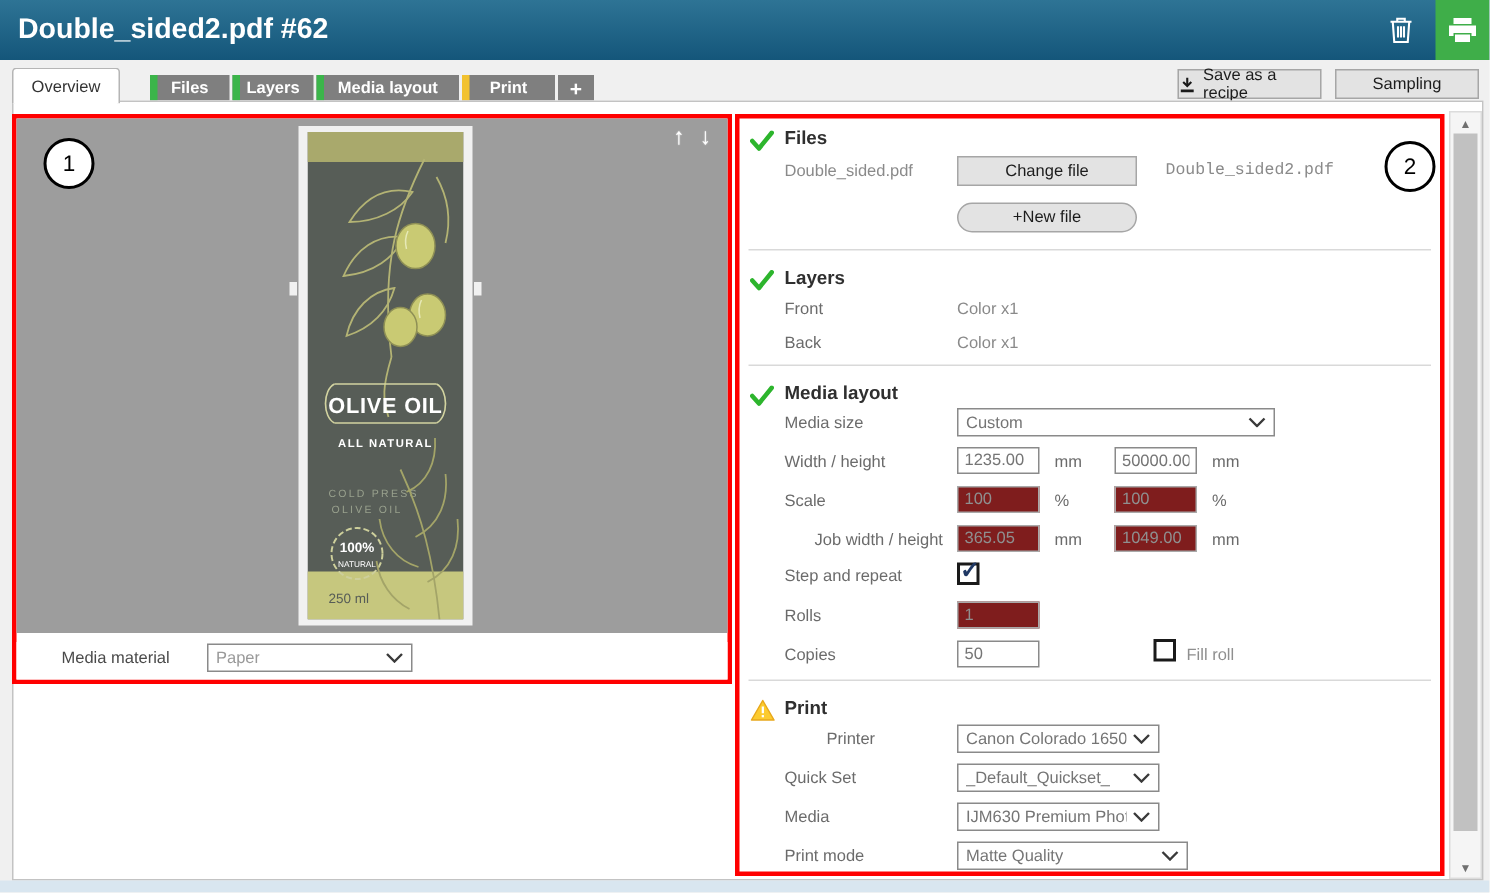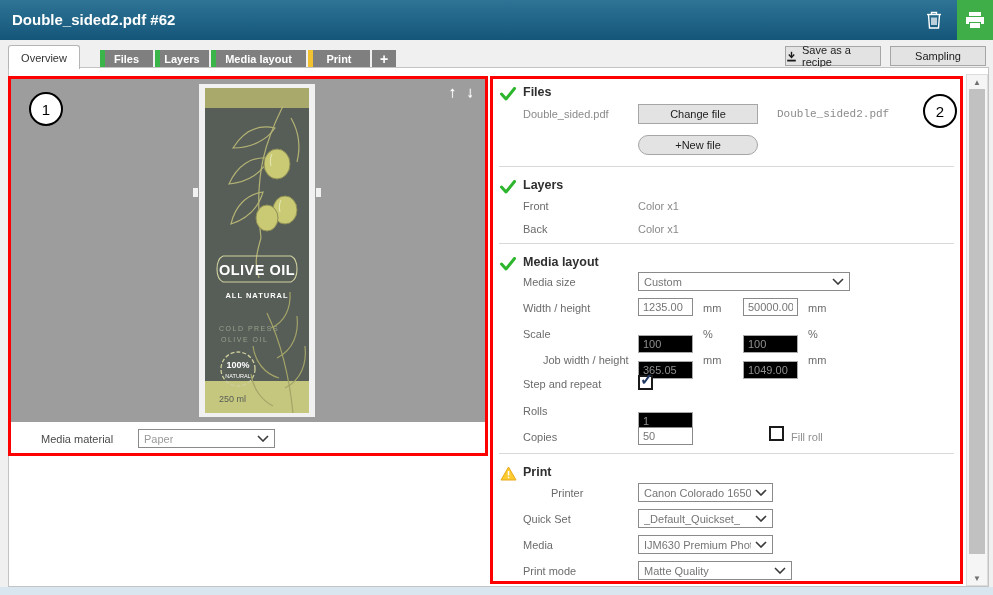--- a/index.html
+++ b/index.html
@@ -4,21 +4,21 @@
 <style>
   * { margin:0; padding:0; box-sizing:border-box; }
   html,body { width:993px; height:595px; }
   body { font-family:"Liberation Sans", sans-serif; background:#f0f0f0; overflow:hidden; }
   #app { position:relative; width:993px; height:595px; background:#f0f0f0; }
 
   
   .header { position:absolute; left:0; top:0; width:993px; height:40px;
             background:linear-gradient(180deg,#2e7495 0%, #14567a 100%); }
   .header-title { position:absolute; left:12px; top:0; line-height:40px; color:#fff;
-                  font-size:15px; font-weight:bold; }
+                  font-size:19px; font-weight:bold; }
   .icon-btn { position:absolute; top:0; height:40px; display:flex; align-items:center;
               justify-content:center; cursor:pointer; }
   .trash-btn { left:917px; width:34px; }
   .print-btn { left:957px; width:36px; background:#3fae49; }
 
   
   .tab { position:absolute; font-size:11px; display:flex; align-items:center; justify-content:center; }
   .tab-active { top:45px; height:24px; background:#fff; border:1px solid #b5b5b5; border-bottom:none;
                 border-radius:3px 3px 0 0; color:#333; z-index:5; }
   .tab-gray { top:50px; height:17px; background:#7f7f7f; color:#fff; font-weight:bold; }
@@ -61,21 +61,21 @@
   .r-value { position:absolute; font-size:11px; color:#8a8a8a; }
   .unit { position:absolute; font-size:11px; color:#6b6b6b; }
 
   .sel { border:1px solid #8a8a8a; background:#fff; height:19px; display:flex; align-items:center;
          justify-content:space-between; padding:0 5px; font-size:11px; color:#757575;
          cursor:pointer; overflow:hidden; }
   .sel span { white-space:nowrap; overflow:hidden; }
   .sel svg { flex:none; margin-left:4px; }
   .inp { position:absolute; height:18px; width:55px; border:1px solid #8a8a8a; background:#fff;
          font-size:11px; color:#757575; padding:0 4px; font-family:"Liberation Sans",sans-serif; }
-  .inp.dis { background:#000000; border-color:#a9a9a9; color:#8f8f8f;margin-top:11px; }
+  .inp.dis { background:#7f1d1d; border-color:#a9a9a9; color:#8f8f8f; }
   .cbx { position:absolute; width:15px; height:15px; border:2px solid #1a1a1a; background:#fff;
          cursor:pointer; }
   .cbx .mark { position:absolute; left:0px; top:-7px; font-size:16px; font-weight:bold; color:#1f3864; }
 
   .file-btn { position:absolute; left:145px; width:120px; height:20px; }
 
   
   .scrollbar { position:absolute; left:966px; top:74px; width:22px; height:512px;
                background:#f5f5f5; border:1px solid #dcdcdc; }
   .sb-arrow { position:absolute; left:0; width:20px; height:14px; color:#707070; font-size:8px;

